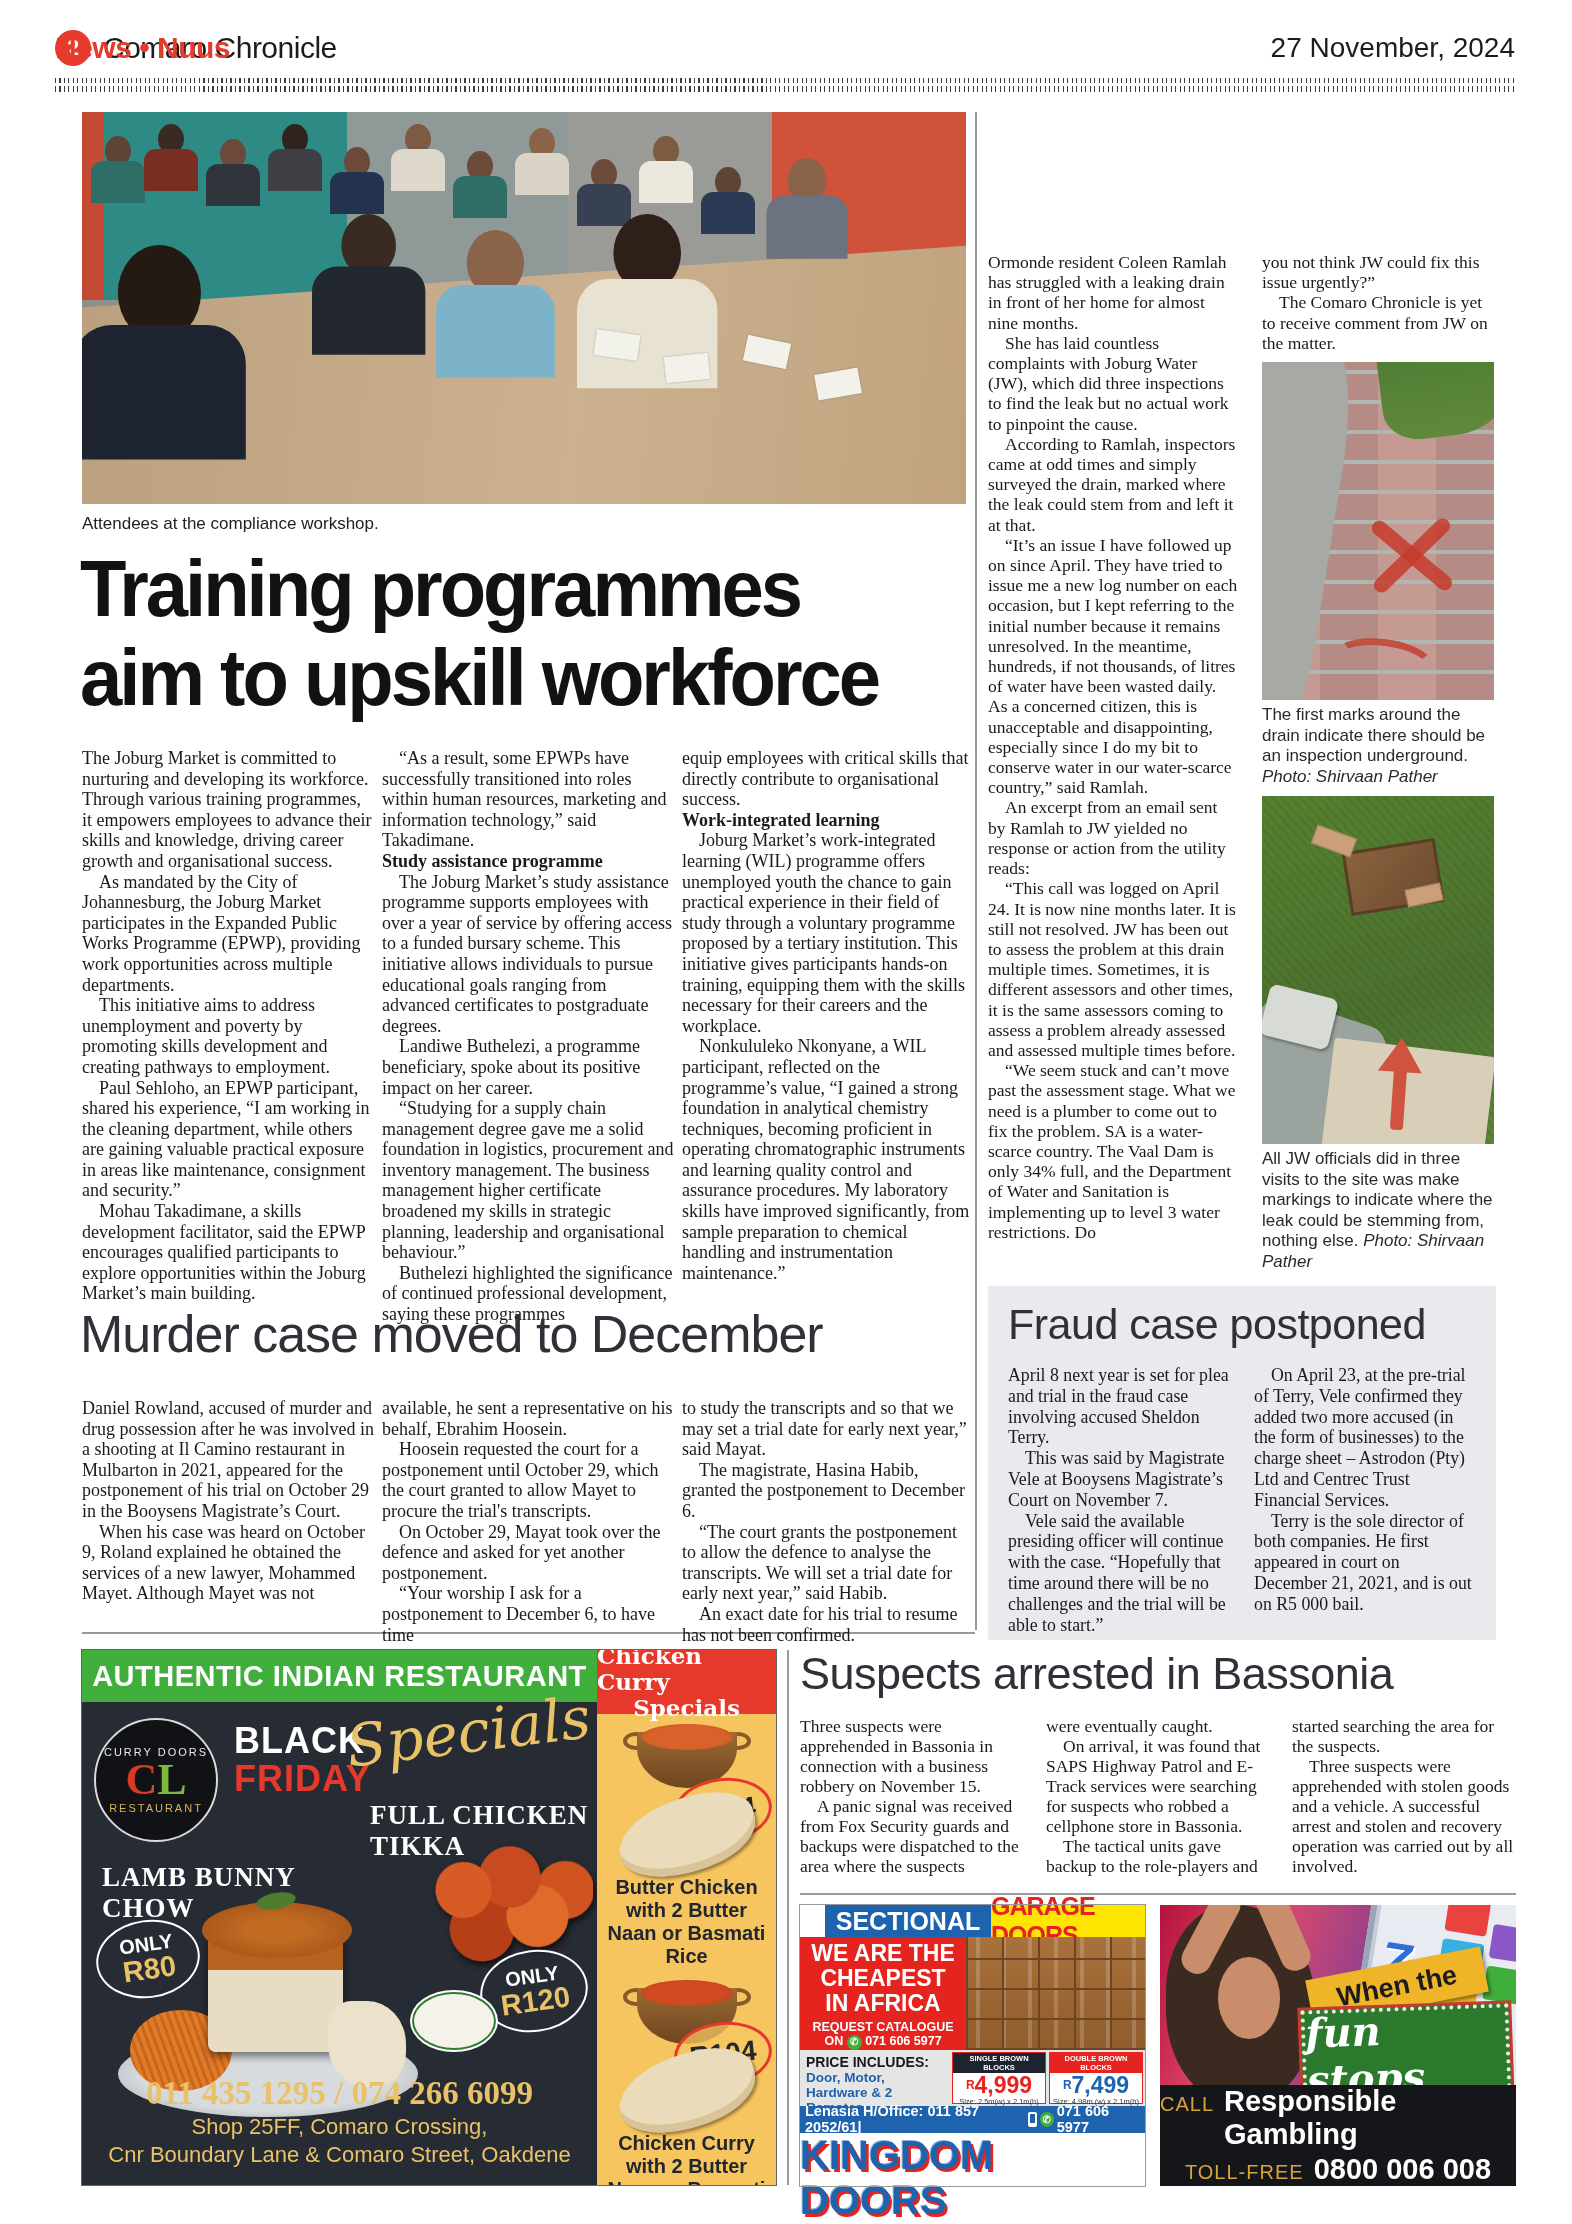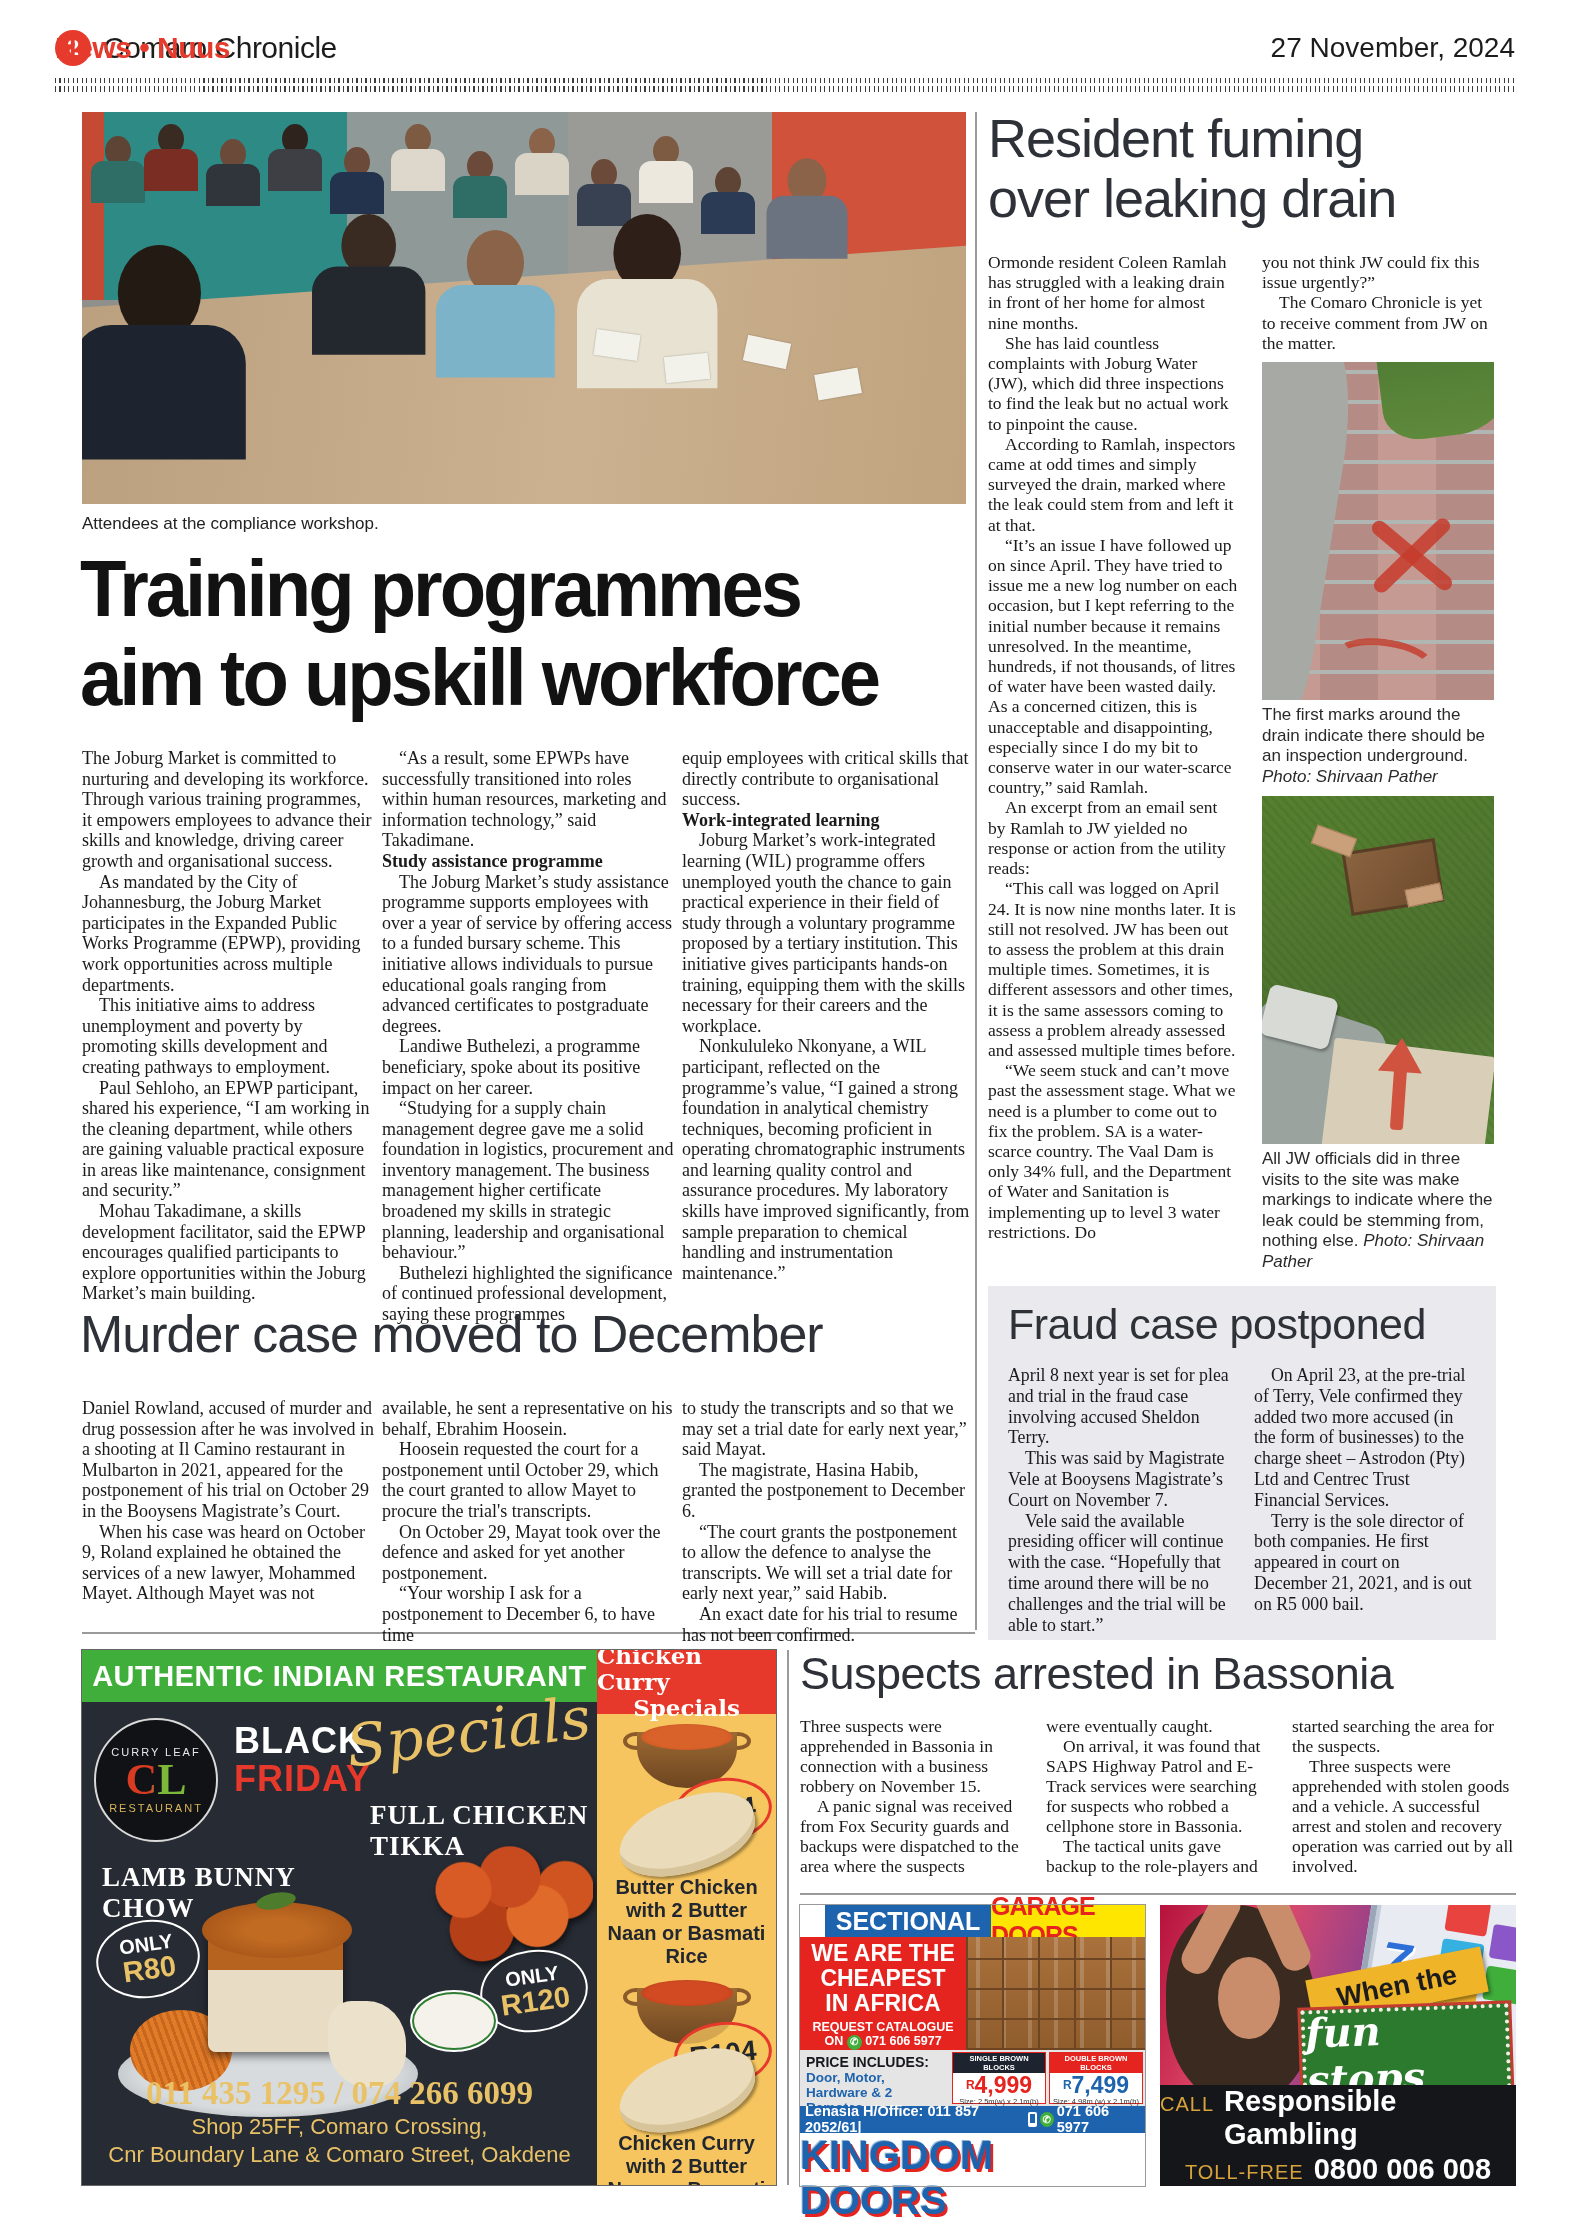--- a/index.html
+++ b/index.html
@@ -322,24 +322,20 @@
         <p class="para">equip employees with critical skills that directly contribute to organisational success.</p>
         <p class="para subhead">Work-integrated learning</p>
         <p class="para">Joburg Market’s work-integrated learning (WIL) programme offers unemployed youth the chance to gain practical experience in their field of study through a voluntary programme proposed by a tertiary institution. This initiative gives participants hands-on training, equipping them with the skills necessary for their careers and the workplace.</p>
         <p class="para">Nonkululeko Nkonyane, a WIL participant, reflected on the programme’s value, “I gained a strong foundation in analytical chemistry techniques, becoming proficient in operating chromatographic instruments and learning quality control and assurance procedures. My laboratory skills have improved significantly, from sample preparation to chemical handling and instrumentation maintenance.”</p>
       </div>
   </div>
 
   <div class="vrule1"></div>
   <div class="hrule1"></div>
 
-  <div class="resident-headline">
-    <div>Resident fuming</div>
-    <div>over leaking drain</div>
-  </div>
   <div class="cols resident-cols">
     <div class="col resident-col1">
         <p class="para">Ormonde resident Coleen Ramlah has struggled with a leaking drain in front of her home for almost nine months.</p>
         <p class="para">She has laid countless complaints with Joburg Water (JW), which did three inspections to find the leak but no actual work to pinpoint the cause.</p>
         <p class="para">According to Ramlah, inspectors came at odd times and simply surveyed the drain, marked where the leak could stem from and left it at that.</p>
         <p class="para">“It’s an issue I have followed up on since April. They have tried to issue me a new log number on each occasion, but I kept referring to the initial number because it remains unresolved. In the meantime, hundreds, if not thousands, of litres of water have been wasted daily. As a concerned citizen, this is unacceptable and disappointing, especially since I do my bit to conserve water in our water-scarce country,” said Ramlah.</p>
         <p class="para">An excerpt from an email sent by Ramlah to JW yielded no response or action from the utility reads:</p>
         <p class="para">“This call was logged on April 24. It is now nine months later. It is still not resolved. JW has been out to assess the problem at this drain multiple times. Sometimes, it is different assessors and other times, it is the same assessors coming to assess a problem already assessed and assessed multiple times before.</p>
         <p class="para">“We seem stuck and can’t move past the assessment stage. What we need is a plumber to come out to fix the problem. SA is a water-scarce country. The Vaal Dam is only 34% full, and the Department of Water and Sanitation is implementing up to level 3 water restrictions. Do</p>
       </div>
@@ -427,21 +423,21 @@
     <div class="col">
         <p class="para">started searching the area for the suspects.</p>
         <p class="para">Three suspects were apprehended with stolen goods and a vehicle. A successful arrest and stolen and recovery operation was carried out by all involved.</p>
       </div>
   </div>
 
   <div class="restaurant-ad">
     <div class="ra-left">
       <div class="ra-banner">AUTHENTIC INDIAN RESTAURANT</div>
       <div class="ra-logo">
-        <div class="arc">CURRY LEAF</div>
+        <div class="arc">CURRY DOORS</div>
         <div class="monogram">CL</div>
         <div class="arc gold">RESTAURANT</div>
       </div>
       <div class="ra-black">BLACK</div>
       <div class="ra-friday">FRIDAY</div>
       <div class="ra-specials">Specials</div>
       <div class="ra-item1">
         <div>FULL CHICKEN</div>
         <div>TIKKA</div>
       </div>

